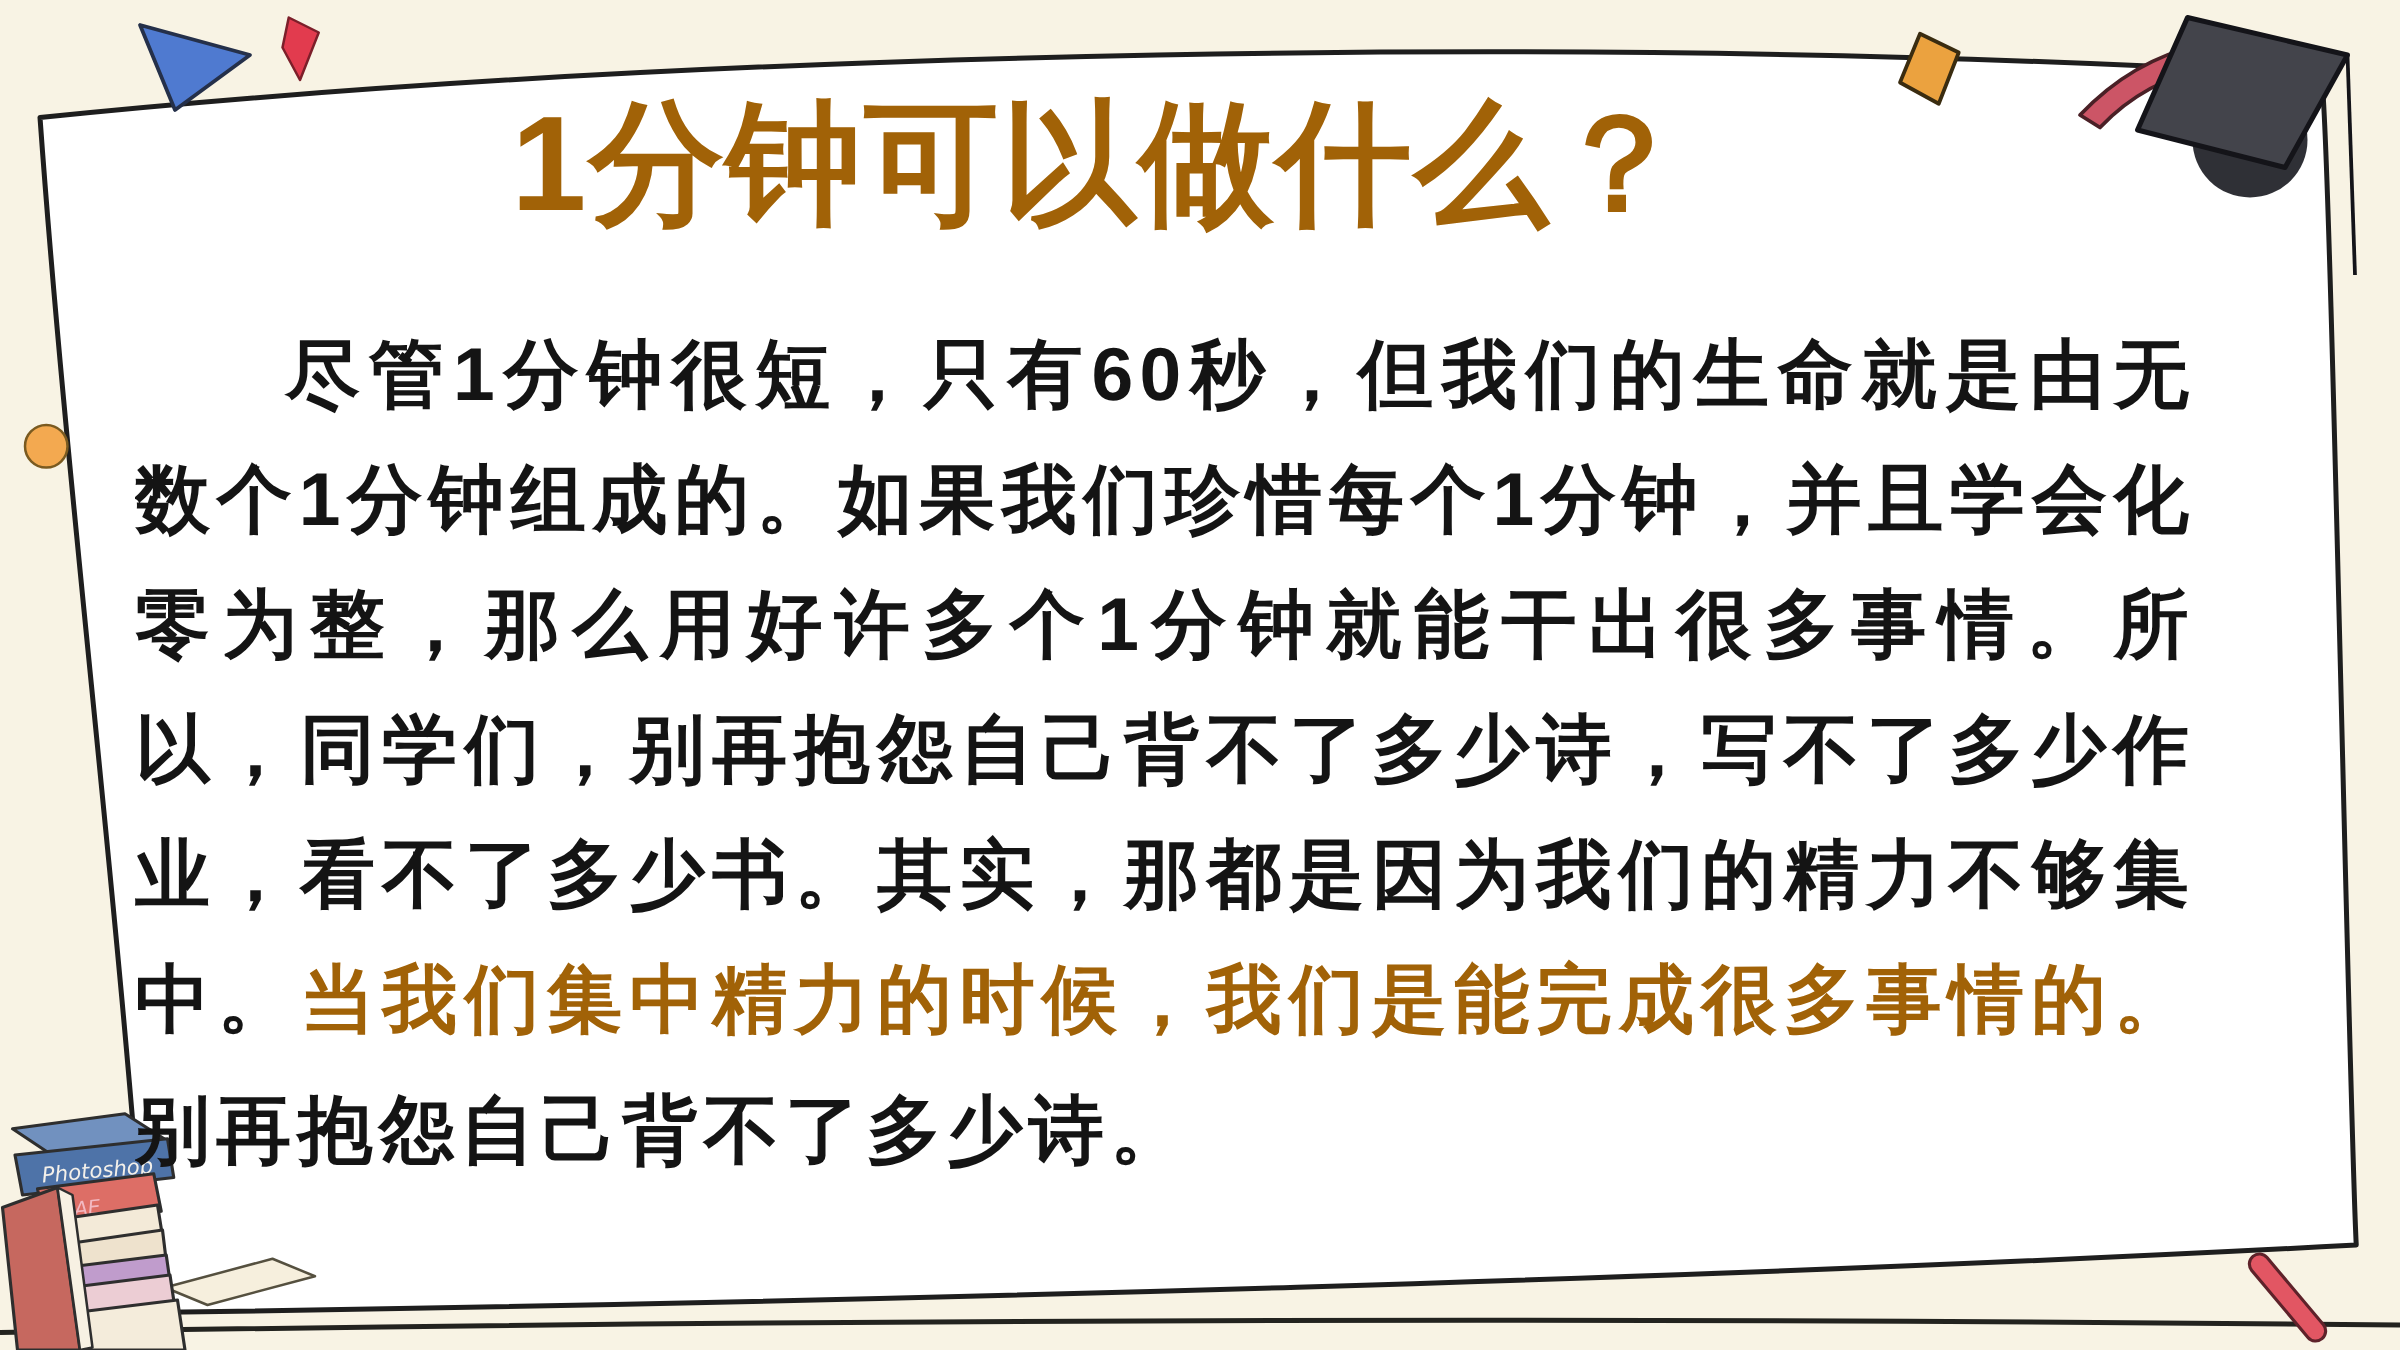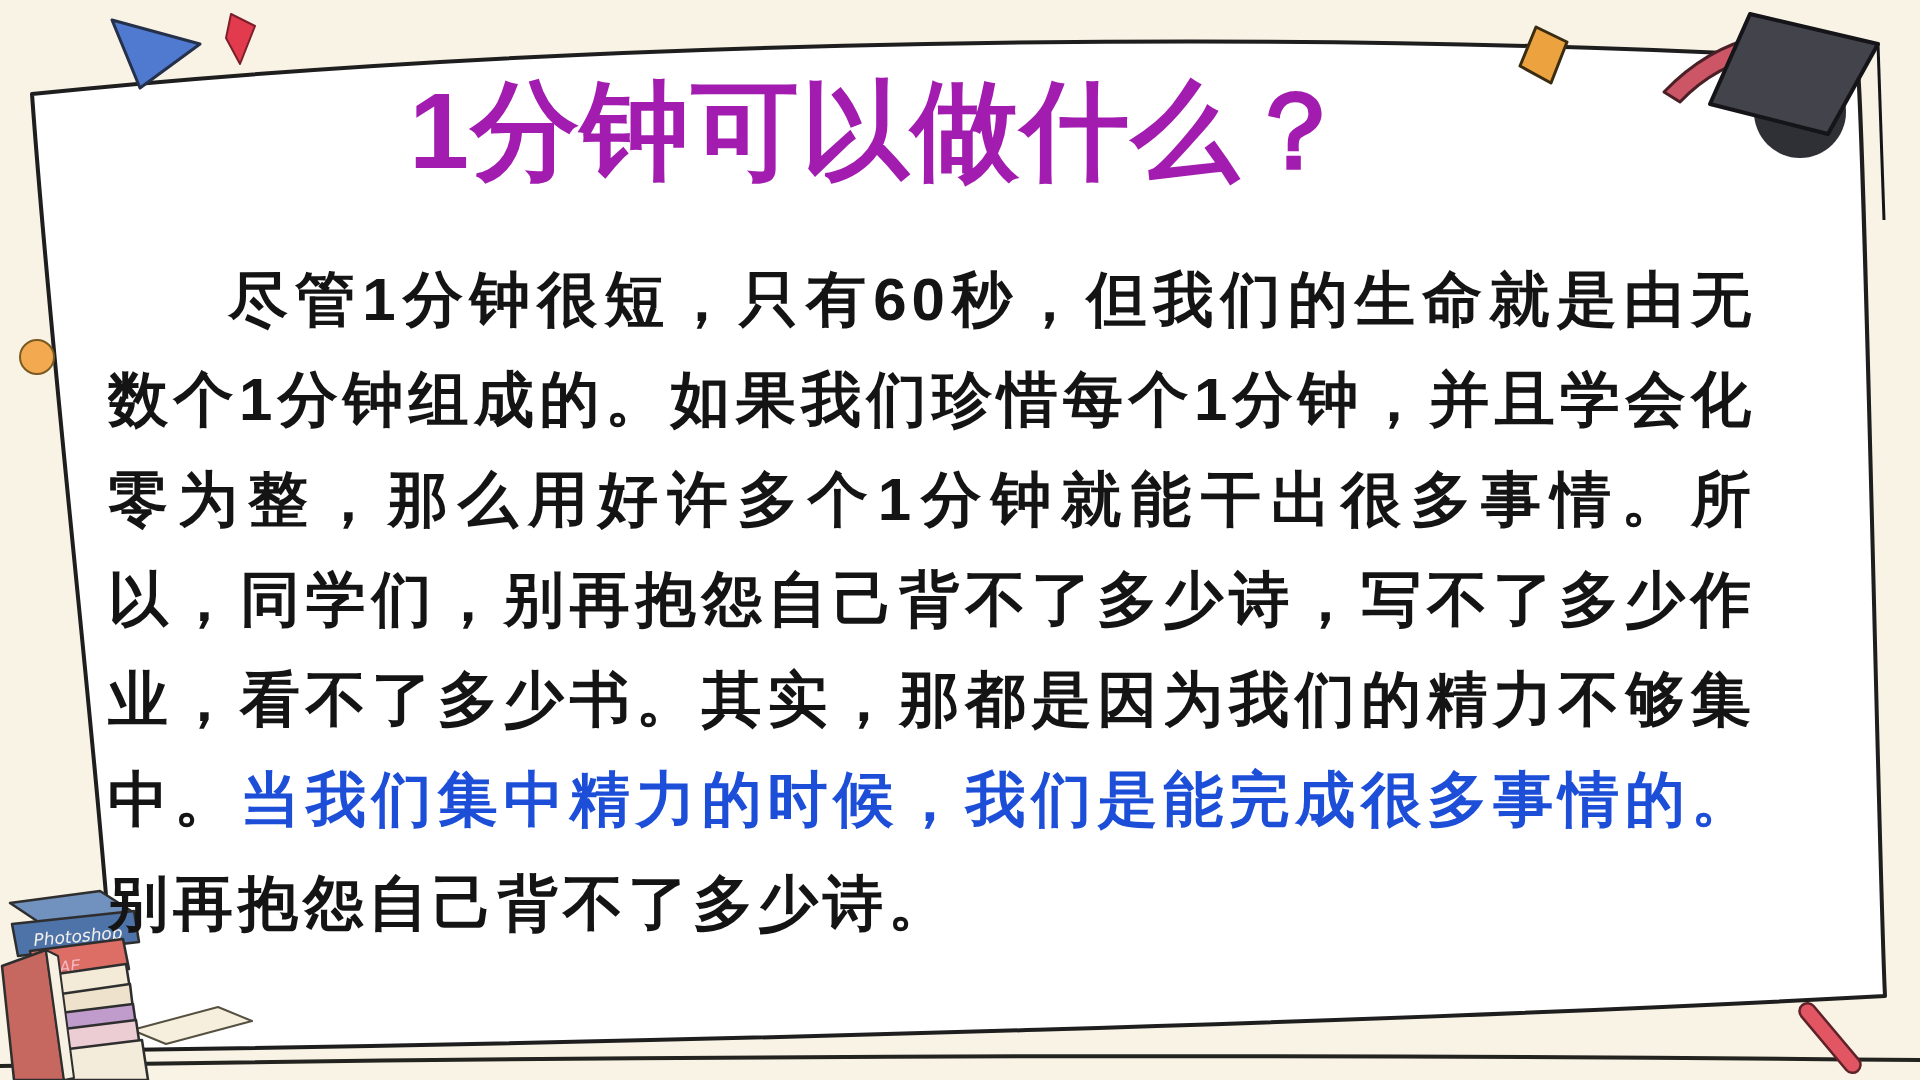--- a/index.html
+++ b/index.html
@@ -7,33 +7,33 @@
     width:1920px;height:1080px;overflow:hidden;position:relative;
     background:#f8f3e4;
     font-family:"Liberation Sans","DejaVu Sans",sans-serif;
   }
   .canvas{position:absolute;inset:0;width:1920px;height:1080px;}
   svg.deco{position:absolute;left:0;top:0;width:1920px;height:1080px;display:block;}
   .slide-title{
     position:absolute;left:100px;top:66px;width:1560px;
     text-align:center;
     font-size:108px;line-height:1.2;font-weight:900;
-    color:#a21caf;letter-spacing:2px;
+    color:#a16207;letter-spacing:2px;
     white-space:nowrap;
   }
   .body-paragraph{
     position:absolute;left:108px;top:250px;width:1648px;height:720px;
     font-size:60px;line-height:100px;font-weight:bold;color:#141414;
     letter-spacing:5px;
     text-align:justify;text-justify:inter-character;
     text-indent:2em;
     word-break:break-all;
     overflow:hidden;
   }
-  .emphasis{color:#1d4ed8;font-family:Liberation Mono, monospace;}
+  .emphasis{color:#a16207;font-family:Liberation Mono, monospace;}
   .book-label{
     font-family:"DejaVu Sans","Liberation Sans",sans-serif;
     font-style:italic;
   }
 </style>
 </head>
 <body>
 
 <div class="canvas">
 

